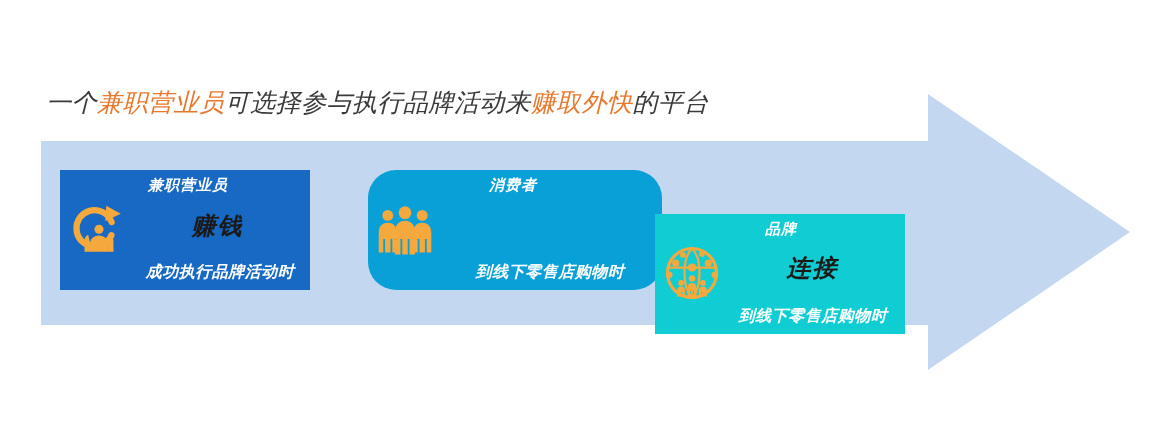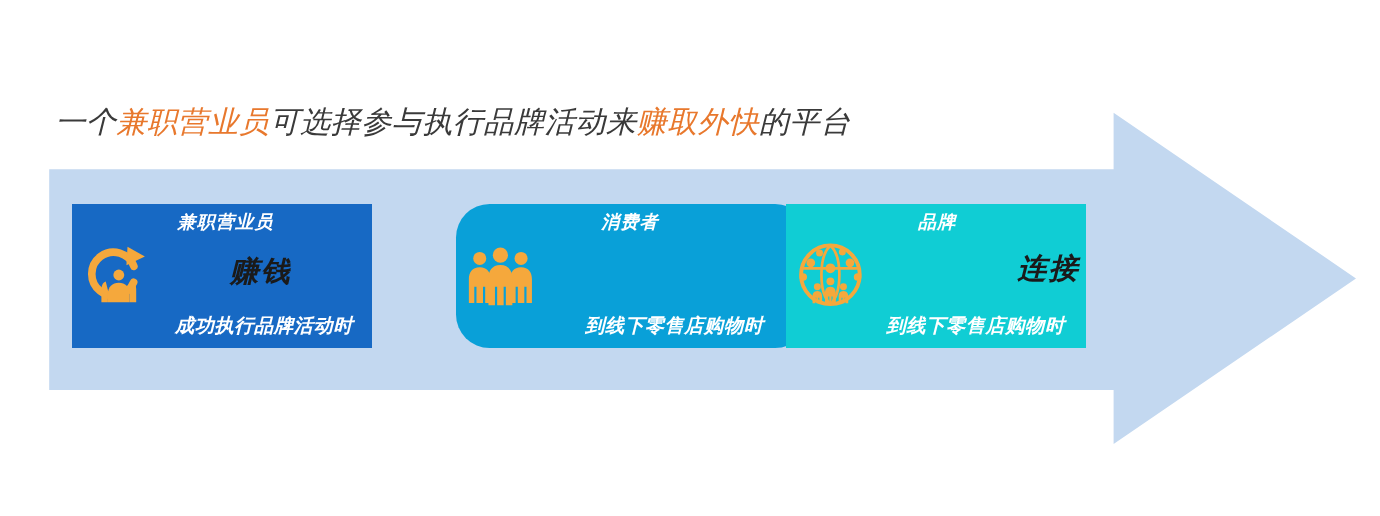--- a/index.html
+++ b/index.html
@@ -49,22 +49,22 @@
   }
 
   
   .card {
     position: absolute;
     top: 170px;
     height: 120px;
     box-sizing: border-box;
   }
   .card-1 { left: 60px;  width: 250px; background: #1769c4; }
-  .card-2 { left: 380px; width: 294px; background: #09a0d8; border-radius: 28px; }
-  .card-3 { left: 655px; width: 250px; background: #10cdd4; }
+  .card-2 { left: 368px; width: 294px; background: #09a0d8; border-radius: 28px; }
+  .card-3 { left: 655px; width: 250px; background: #10cdd4; margin-top: 44px; }
 
   .card-title {
     position: absolute;
     top: 6px;
     left: 0;
     width: 100%;
     text-align: center;
     color: #ffffff;
     font-size: 15px;
     font-weight: bold;
@@ -91,21 +91,21 @@
     left: 70px;
     width: 175px;
     text-align: center;
     color: #1a1a1a;
     font-size: 24px;
     font-weight: bold;
     letter-spacing: 2px;
     font-family: "Liberation Serif", "DejaVu Serif", serif;
   }
   .card-2 .card-main { top: 38px; }
-  .card-3 .card-main { top: 38px; text-align: right; }
+  .card-3 .card-main { top: 38px; }
 
   .card-foot {
     position: absolute;
     bottom: 7px;
     left: 0;
     width: 100%;
     text-align: center;
     color: #ffffff;
     font-size: 16px;
     font-weight: bold;

